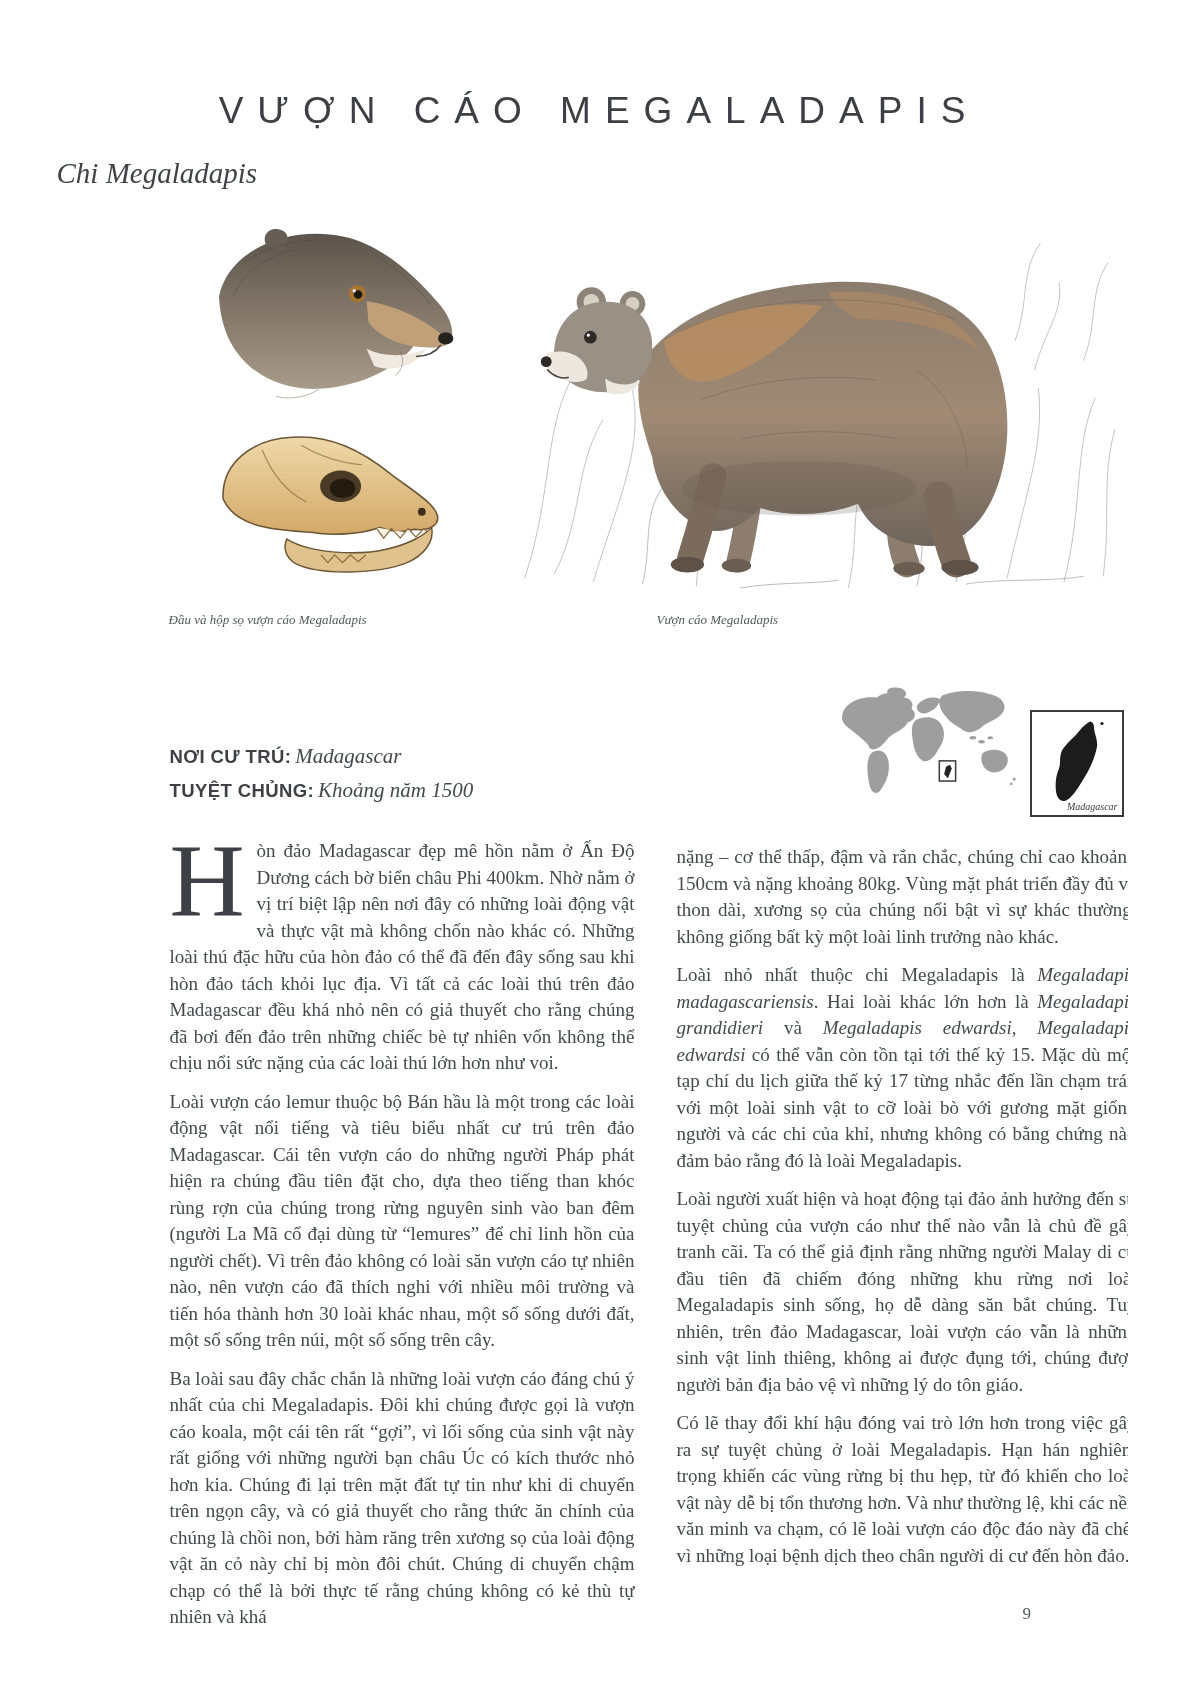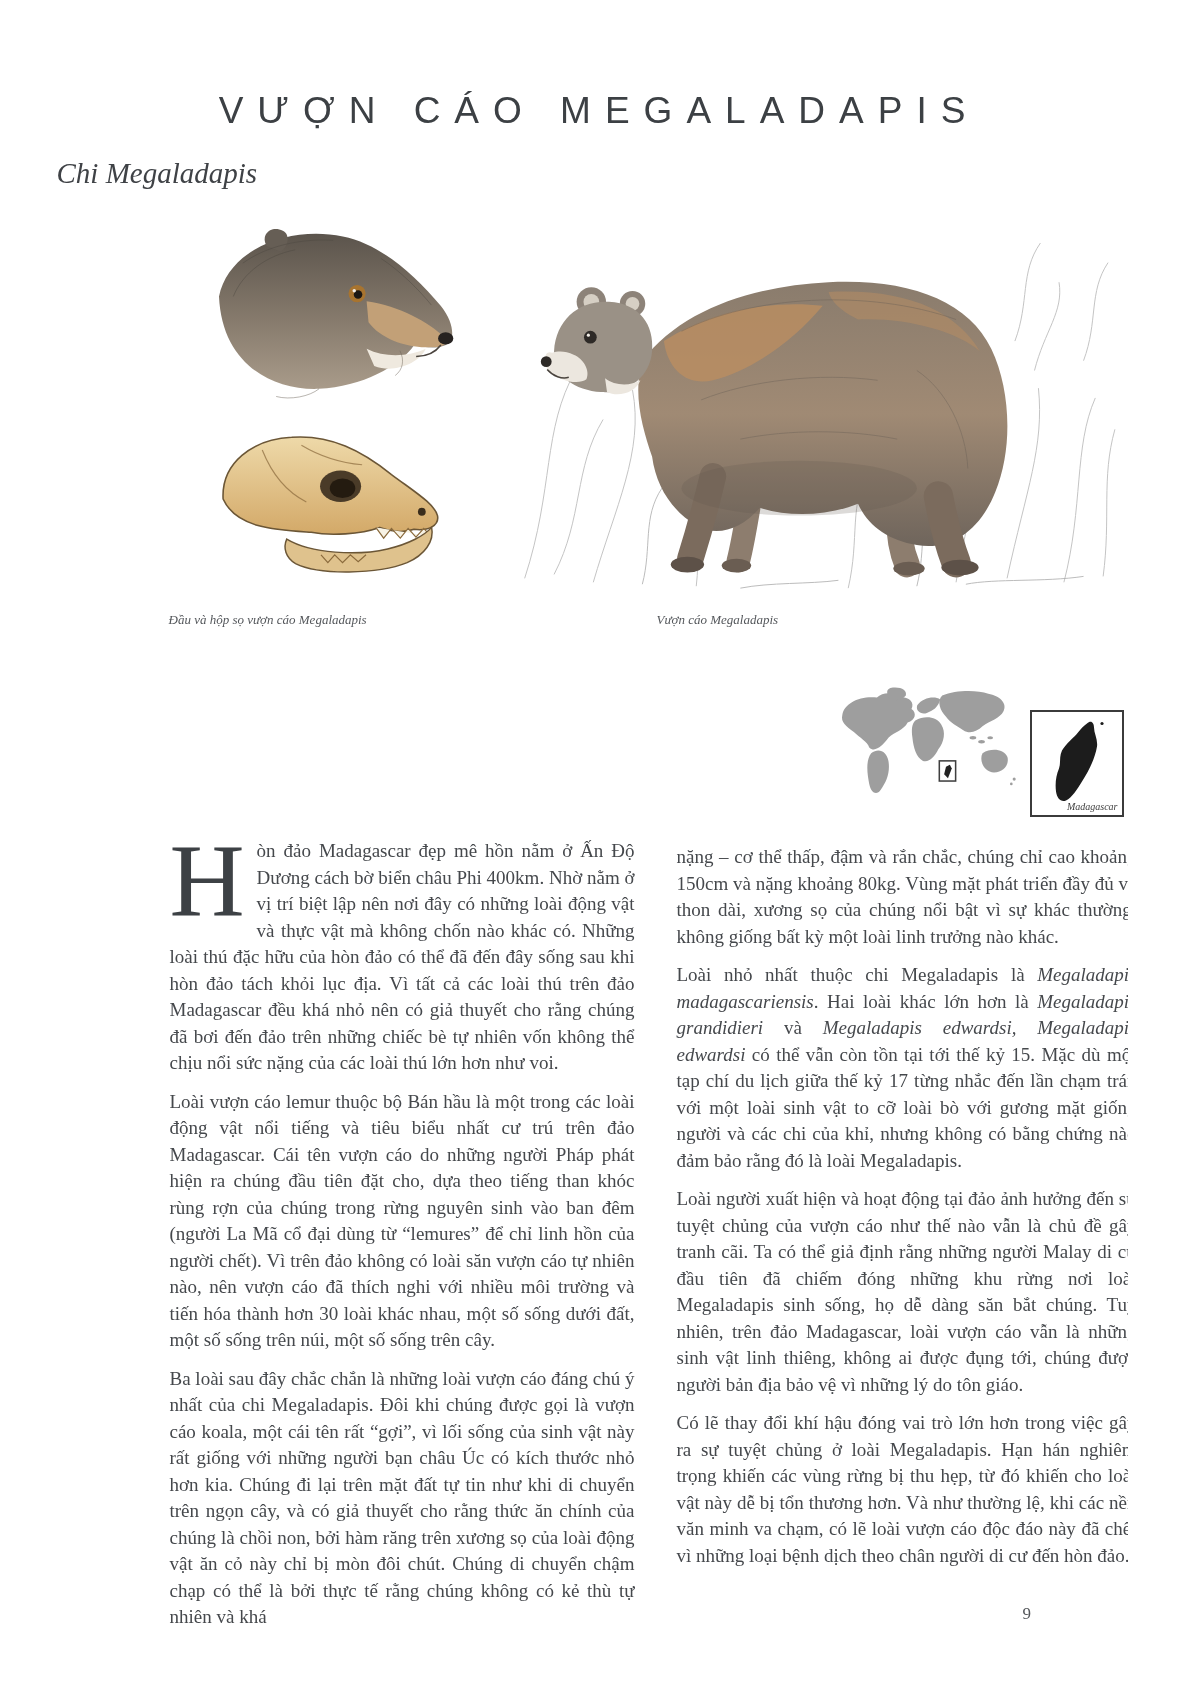--- a/index.html
+++ b/index.html
@@ -174,20 +174,30 @@
         <path d="M210,210 C260,190 330,182 390,190"></path>
         <path d="M430,180 C460,200 480,240 482,280"></path>
         <path d="M250,250 C300,240 360,240 410,250"></path>
       </g>
     </svg>
   </div>
 
   <div class="caption" style="left:112px; top:612px; width:310px;">Đầu và hộp sọ vượn cáo Megaladapis</div>
   <div class="caption" style="left:600px; top:612px; width:440px;">Vượn cáo Megaladapis</div>
 
+  <div class="facts">
+    <div class="row">
+      <span class="label">NƠI CƯ TRÚ:</span>
+      <span class="value">Madagascar</span>
+    </div>
+    <div class="row">
+      <span class="label">TUYỆT CHỦNG:</span>
+      <span class="value">Khoảng năm 1500</span>
+    </div>
+  </div>
 
   <div class="worldmap">
     <svg viewBox="0 0 200 128">
       <g fill="#9e9e9e">
         <path d="M16,30 C18,18 34,10 52,12 C58,6 70,6 74,12 C84,10 92,16 88,24 C94,28 92,36 84,38 C80,46 70,48 64,54 C58,62 50,70 44,64 C42,58 34,54 28,48 C20,42 14,38 16,30 Z"></path>
         <path d="M66,2 C76,0 84,4 82,10 C78,16 68,16 64,12 C62,6 62,4 66,2 Z"></path>
         <path d="M46,70 C54,64 62,68 64,78 C66,90 62,100 56,108 C52,114 46,112 44,102 C42,92 40,78 46,70 Z"></path>
         <path d="M94,20 C100,12 112,10 118,14 C116,22 110,26 104,28 C98,30 92,26 94,20 Z"></path>
         <path d="M92,36 C102,30 114,32 119,40 C124,48 122,58 116,66 C112,74 106,80 100,78 C93,75 90,64 89,54 C88,46 88,40 92,36 Z"></path>
         <path d="M120,10 C134,4 156,4 168,8 C180,10 188,18 184,26 C180,34 170,36 162,42 C156,48 148,50 142,46 C136,42 128,38 124,32 C118,26 114,16 120,10 Z"></path>

